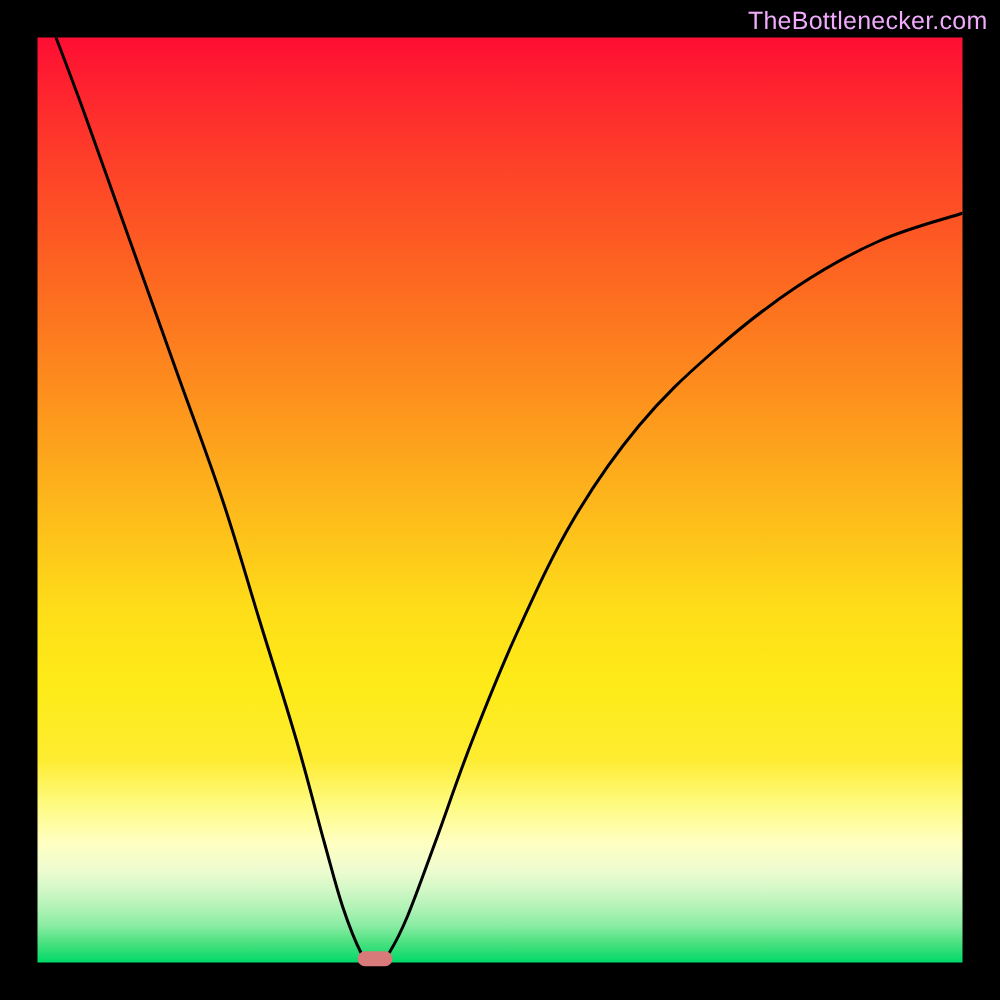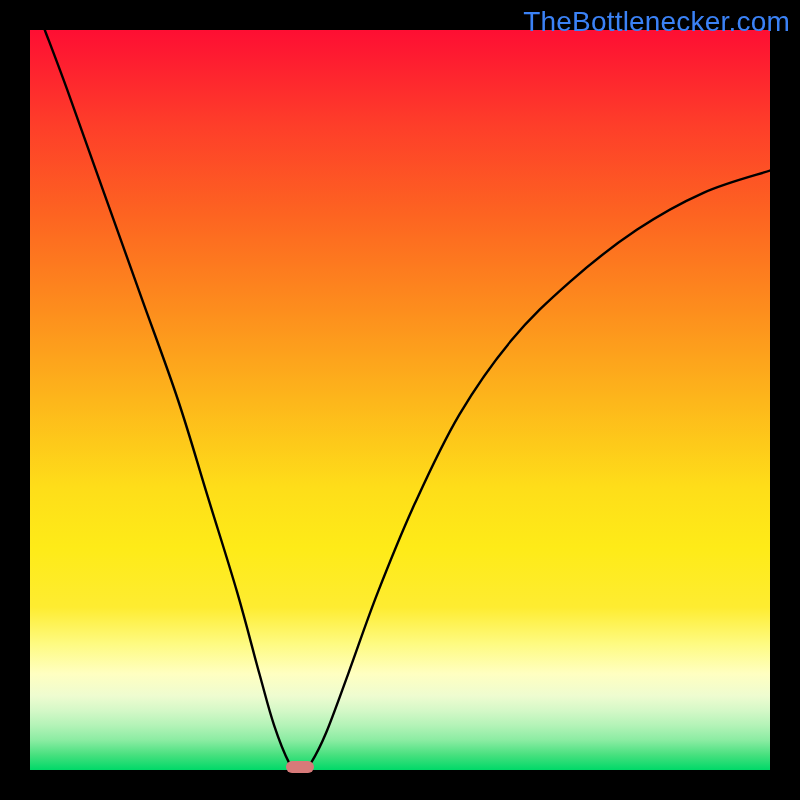--- a/index.html
+++ b/index.html
@@ -53,22 +53,22 @@
     width: 28px;
     height: 12px;
     border-radius: 6px;
     background: #d87a79;
     transform: translate(-50%, -50%);
   }
   .attrib {
     position: absolute;
     top: 6px;
     right: 10px;
-    color: #3b82f6;
-    font-size: 28px;
+    color: #f0abfc;
+    font-size: 20px;
     letter-spacing: 0.2px;
   }
 </style>
 </head>
 <body>
 
 <div class="frame">
   <div class="plot">
 
     <svg class="curve-svg" viewBox="0 0 740 740" preserveAspectRatio="none">

